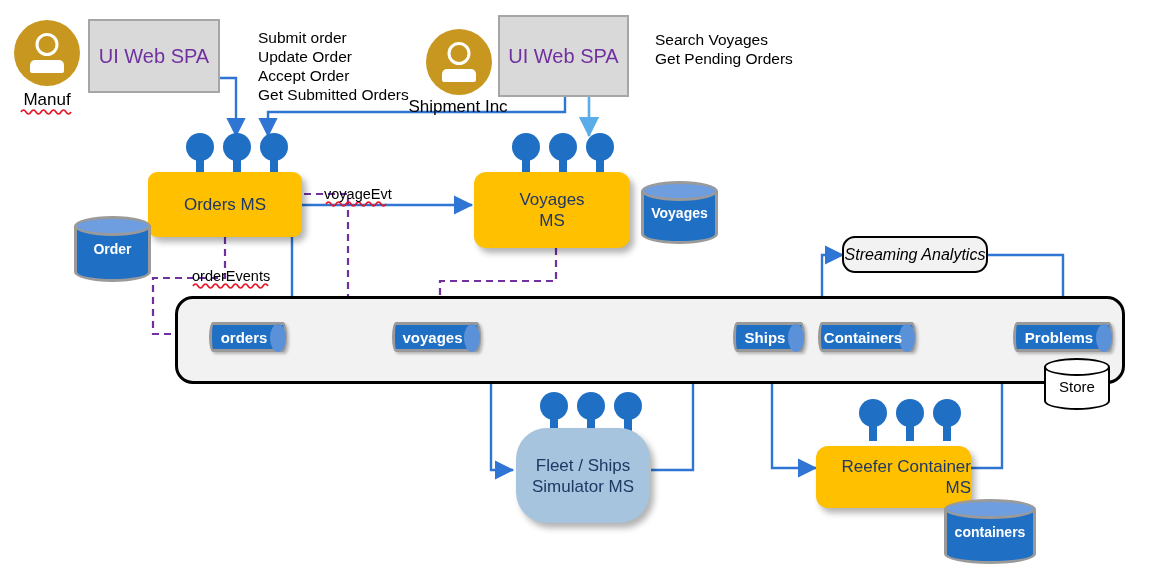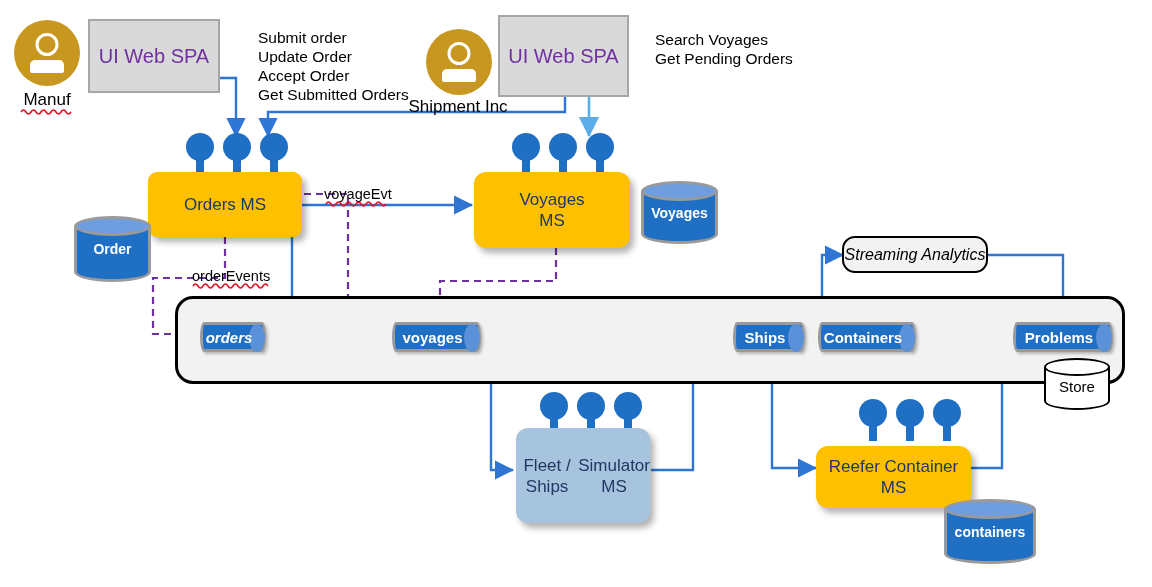--- a/index.html
+++ b/index.html
@@ -303,21 +303,21 @@
 
   <div class="call-list" style="left:258px; top:28px;">
     <div>Submit order</div>
     <div>Update Order</div>
     <div>Accept Order</div>
     <div>Get Submitted Orders</div>
   </div>
 
   <div class="backbone" style="left:175px; top:296px; width:950px; height:88px;"></div>
 
-  <div class="topic" style="left:200px; top:322px; width:66px;font-style:italic;">
+  <div class="topic" style="left:209px; top:322px; width:78px;">
     <span class="tlabel">orders</span>
     <span class="cap"></span>
   </div>
 
   <div class="topic" style="left:392px; top:322px; width:89px;">
     <span class="tlabel">voyages</span>
     <span class="cap"></span>
   </div>
 
   <div class="topic" style="left:733px; top:322px; width:72px;">
@@ -379,40 +379,40 @@
       </div>
     <div class="knob">
         <div class="ball"></div>
         <div class="stem"></div>
       </div>
     <div class="knob">
         <div class="ball"></div>
         <div class="stem"></div>
       </div>
   </div>
-  <div class="ms lightblue" style="left:516px; top:428px; width:134px; height:95px; flex-direction:row;">
+  <div class="ms lightblue" style="left:516px; top:428px; width:134px; height:95px; flex-direction:column;border-radius:31px;">
     <span>Fleet / Ships</span>
     <span>Simulator MS</span>
   </div>
 
   <div class="knobs" style="left:859px; top:399px;">
     <div class="knob">
         <div class="ball"></div>
         <div class="stem"></div>
       </div>
     <div class="knob">
         <div class="ball"></div>
         <div class="stem"></div>
       </div>
     <div class="knob">
         <div class="ball"></div>
         <div class="stem"></div>
       </div>
   </div>
-  <div class="ms orange" style="left:816px; top:446px; width:155px; height:62px; flex-direction:column;">
+  <div class="ms orange" style="left:816px; top:446px; width:155px; height:62px; flex-direction:column;align-items:flex-end;">
     <span>Reefer Container</span>
     <span>MS</span>
   </div>
 
   <div class="db" style="left:74px; top:216px; width:77px; height:66px;">
     <div class="cyl-bottom"></div>
       <div class="cyl-body"></div>
       <div class="cyl-top"></div>
     <div class="db-label">Order</div>
   </div>

